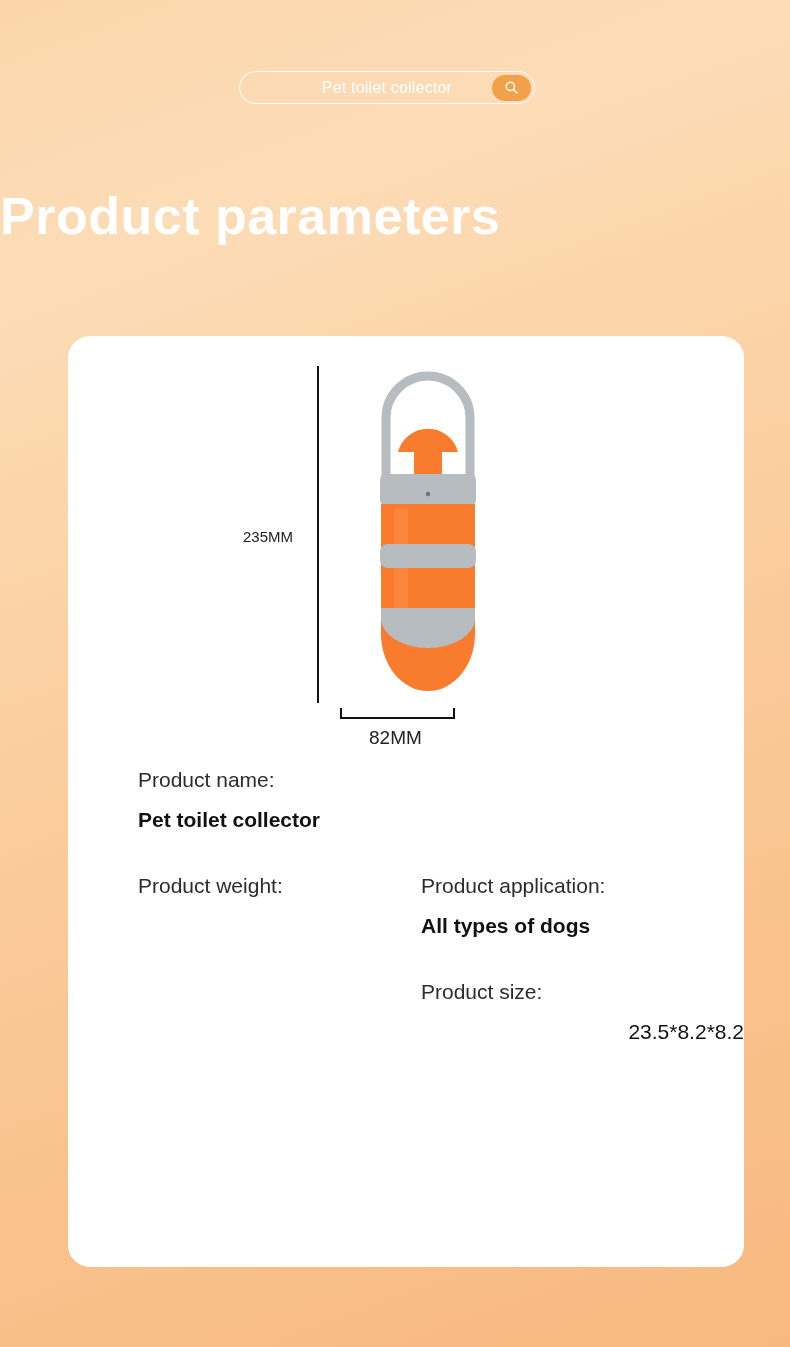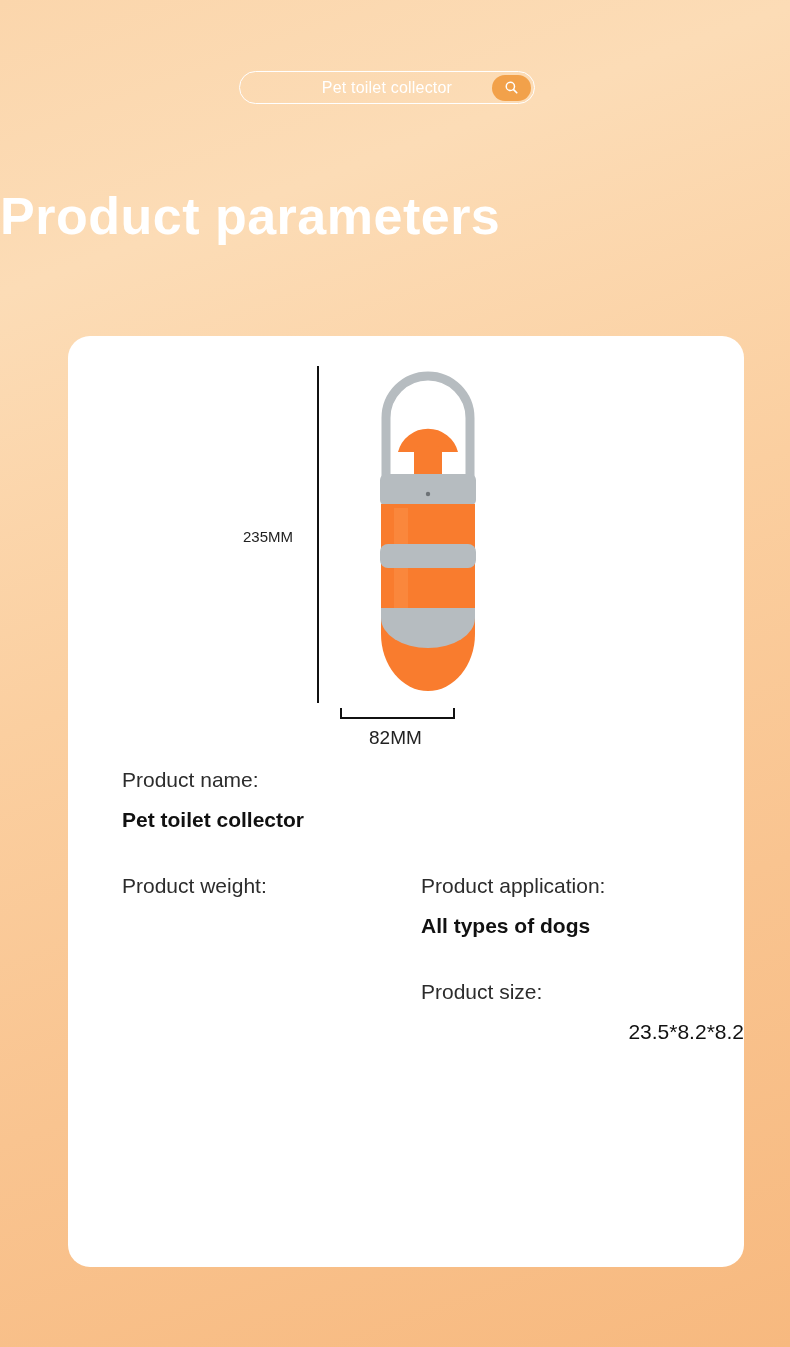--- a/index.html
+++ b/index.html
@@ -144,21 +144,21 @@
     position: absolute;
     left: 0;
     top: 432px;
     width: 676px;
   }
   .spec-row {
     display: flex;
     margin-bottom: 43px;
   }
   .spec-cell { box-sizing: border-box; }
-  .spec-cell.col1 { width: 327px; padding-left: 54px; }
+  .spec-cell.col1 { width: 327px; padding-left: 70px; }
   .spec-cell.col2 { width: 349px; padding-left: 26px; }
   .spec-label {
     font-size: 21px;
     color: #2c2c2c;
     font-weight: normal;
     font-family: "Liberation Sans", sans-serif;
     line-height: 1.1;
   }
   .spec-value {
     margin-top: 17px;

